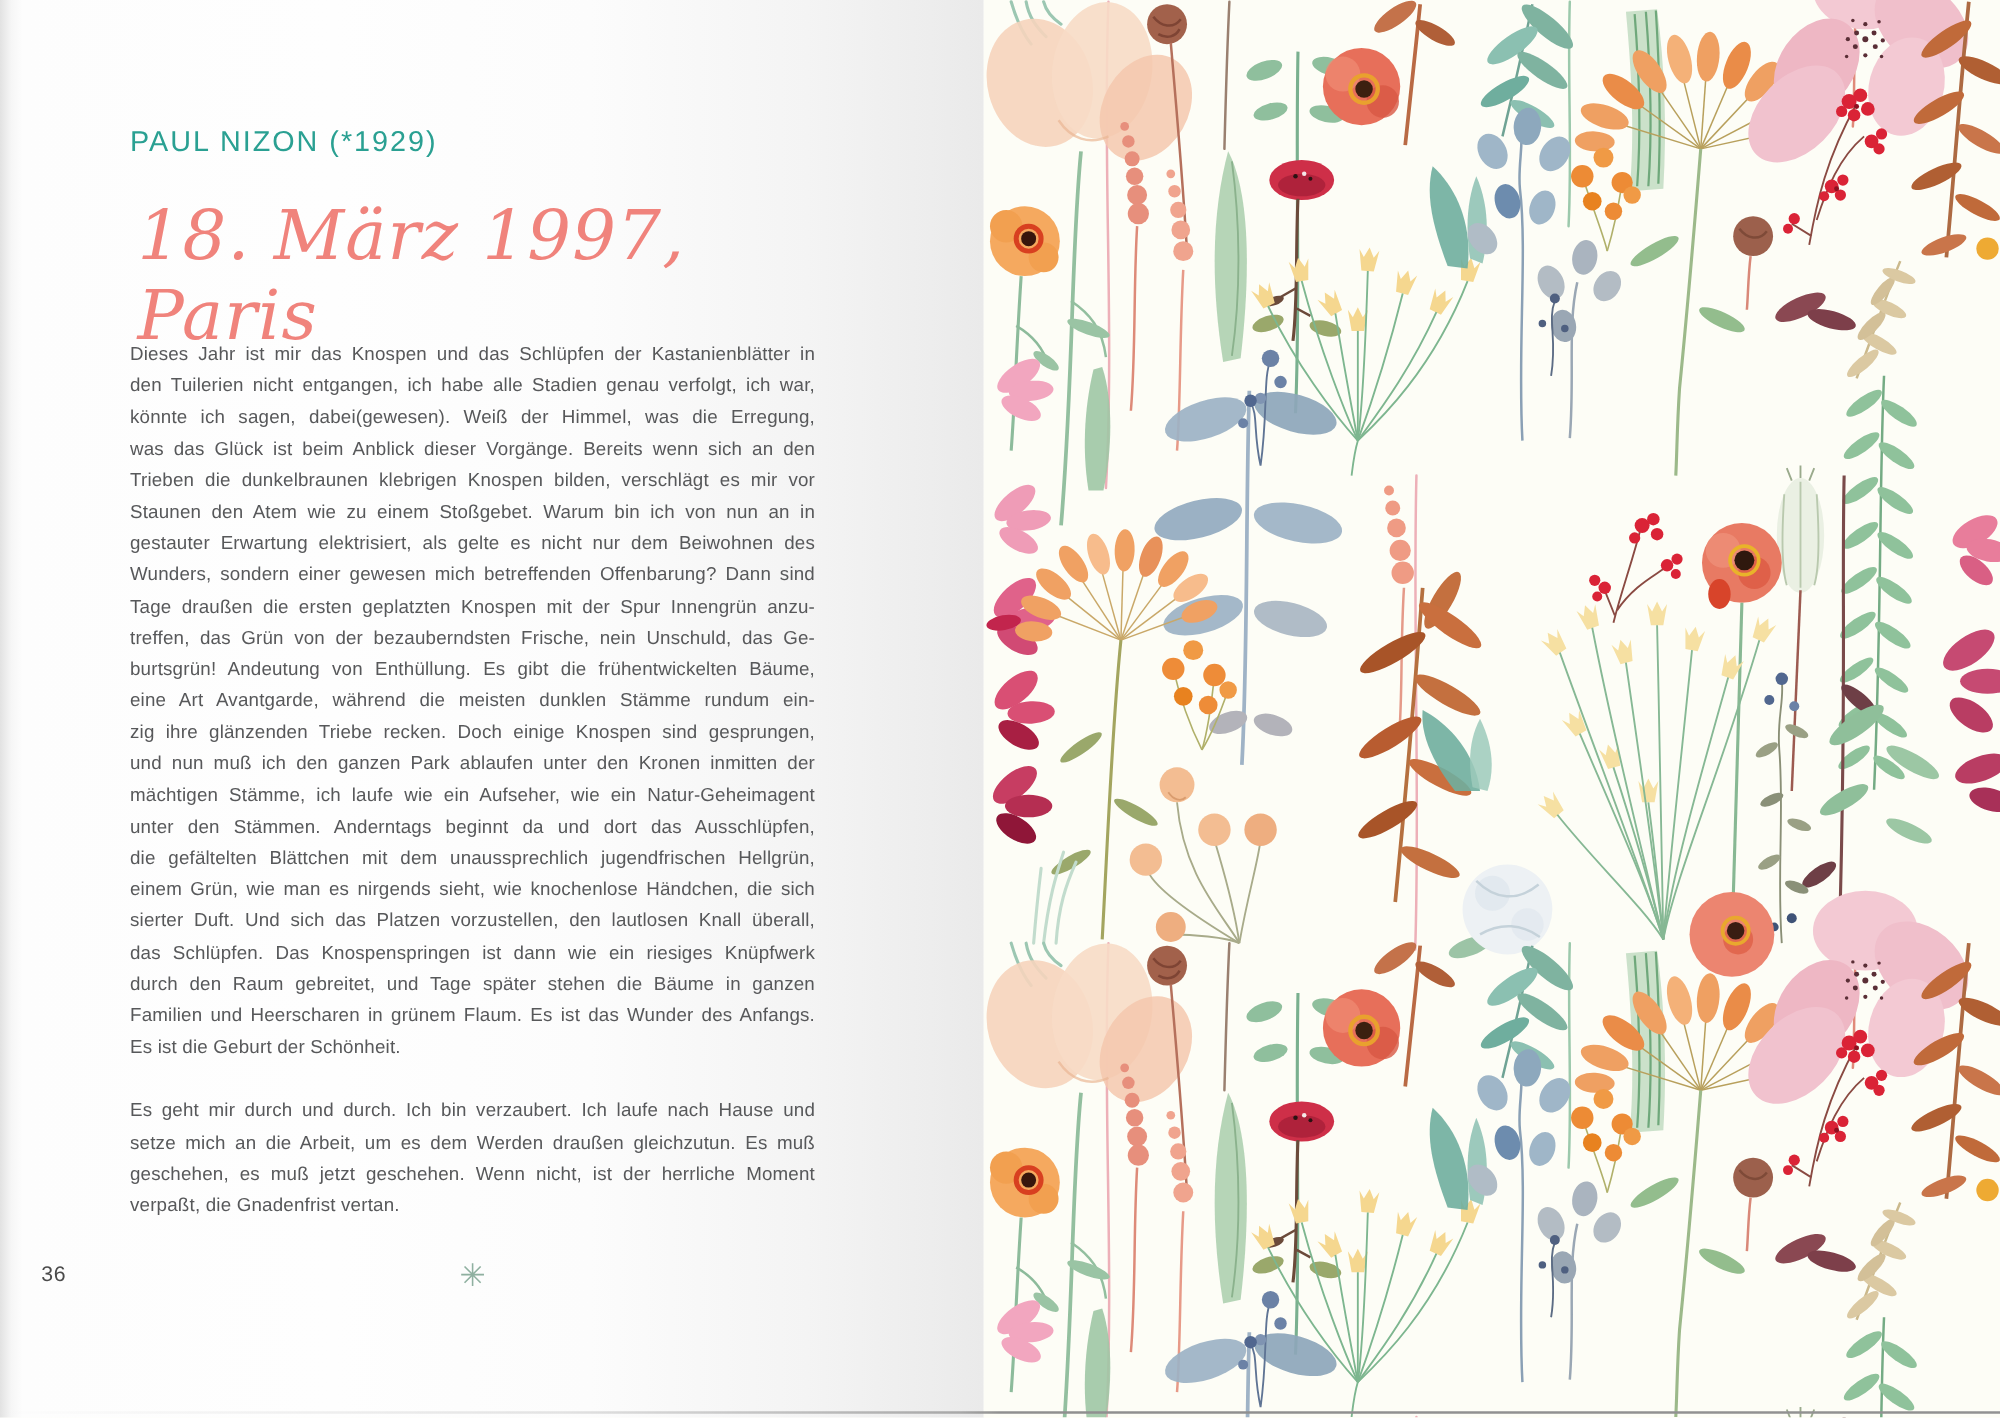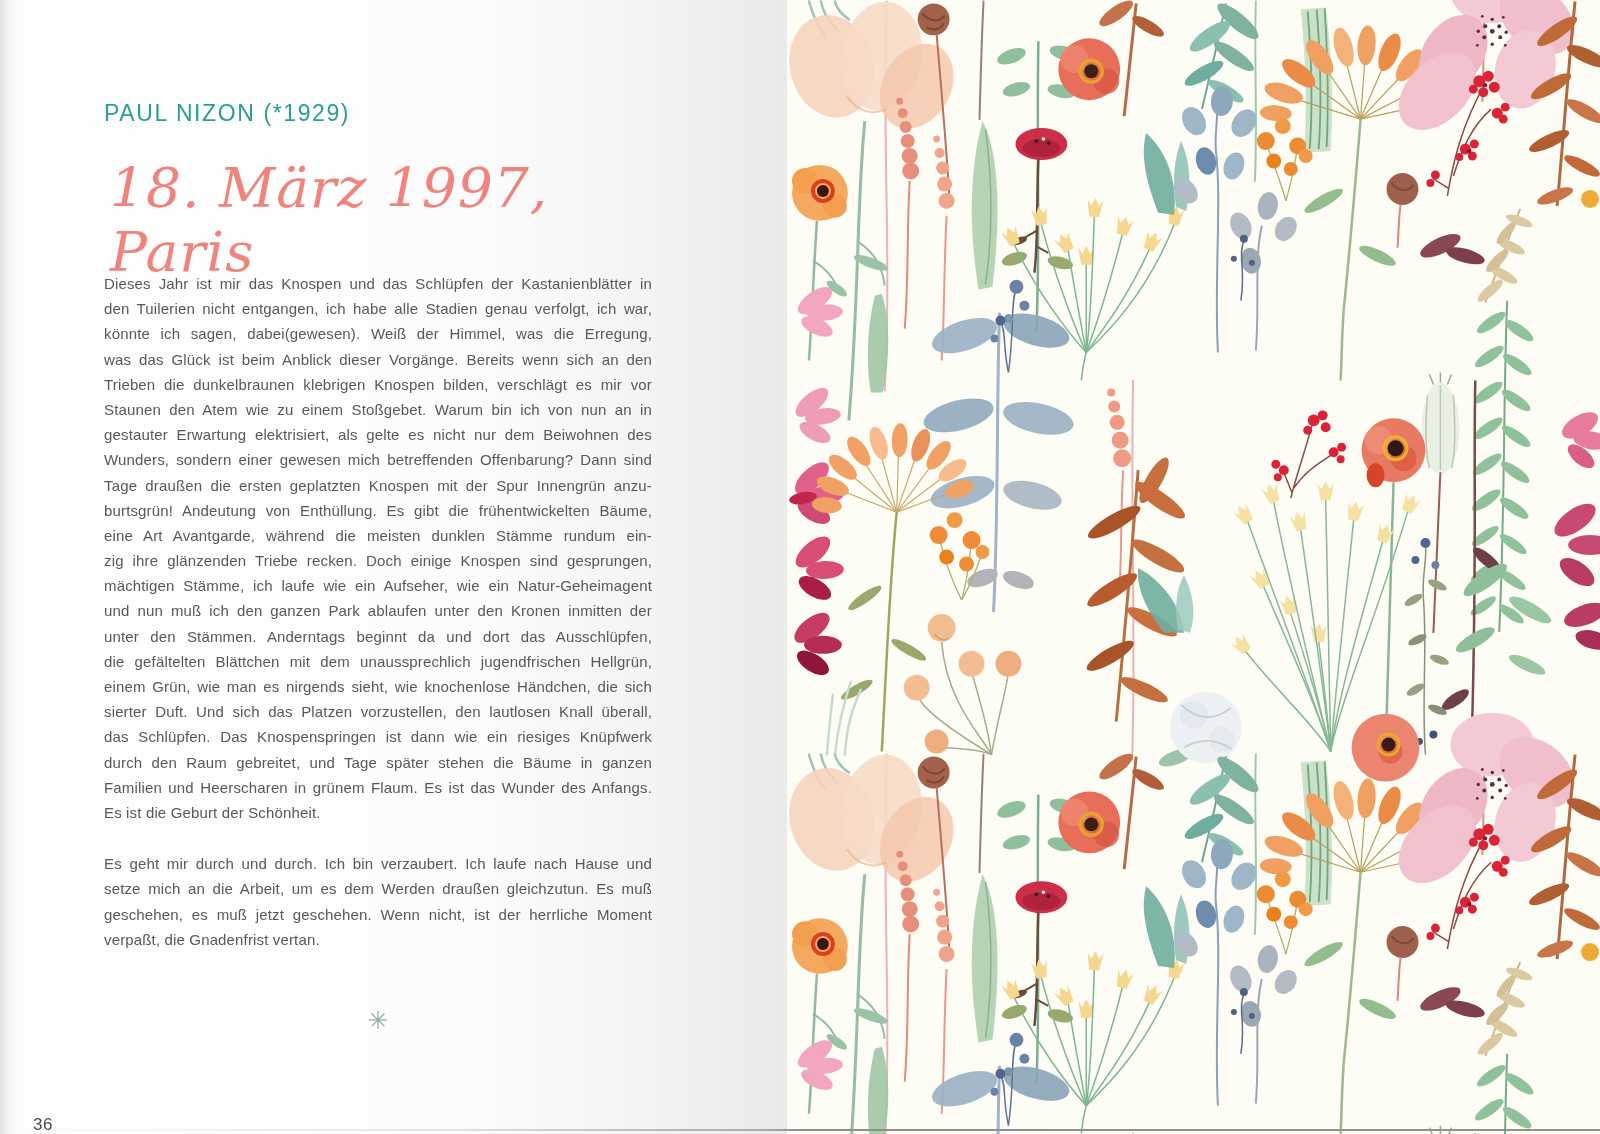--- a/index.html
+++ b/index.html
@@ -30,21 +30,21 @@
   .bodyline{
     height:25.2px;text-align:justify;text-align-last:justify;
     white-space:nowrap;overflow:visible;
   }
   .bodyline.last{text-align-last:left;}
   .ornament{
     position:absolute;left:104px;top:1006px;width:548px;text-align:center;
     font-size:25px;color:#8fb0a0;
   }
   .page-number{
-    position:absolute;left:33px;top:1115px;font-size:17px;color:#4b4b4b;letter-spacing:0.5px;
+    position:absolute;left:33px;top:1010px;font-size:17px;color:#4b4b4b;letter-spacing:0.5px;
   }
   
   .right-page{
     position:absolute;left:787px;top:0;width:813px;height:1134px;
     background:#fdfdf6;overflow:hidden;
   }
   .right-page svg{display:block;}
   
   .bottom-edge{
     position:absolute;left:0;top:1129px;width:1600px;height:2px;
@@ -64,25 +64,26 @@
       <div class="paragraph">
           <div class="bodyline">Dieses Jahr ist mir das Knospen und das Schlüpfen der Kastanienblätter in</div>
           <div class="bodyline">den Tuilerien nicht entgangen, ich habe alle Stadien genau verfolgt, ich war,</div>
           <div class="bodyline">könnte ich sagen, dabei(gewesen). Weiß der Himmel, was die Erregung,</div>
           <div class="bodyline">was das Glück ist beim Anblick dieser Vorgänge. Bereits wenn sich an den</div>
           <div class="bodyline">Trieben die dunkelbraunen klebrigen Knospen bilden, verschlägt es mir vor</div>
           <div class="bodyline">Staunen den Atem wie zu einem Stoßgebet. Warum bin ich von nun an in</div>
           <div class="bodyline">gestauter Erwartung elektrisiert, als gelte es nicht nur dem Beiwohnen des</div>
           <div class="bodyline">Wunders, sondern einer gewesen mich betreffenden Offenbarung? Dann sind</div>
           <div class="bodyline">Tage draußen die ersten geplatzten Knospen mit der Spur Innengrün anzu-</div>
+          <div class="bodyline">treffen, das Grün von der bezauberndsten Frische, nein Unschuld, das Ge-</div>
           <div class="bodyline">burtsgrün! Andeutung von Enthüllung. Es gibt die frühentwickelten Bäume,</div>
           <div class="bodyline">eine Art Avantgarde, während die meisten dunklen Stämme rundum ein-</div>
           <div class="bodyline">zig ihre glänzenden Triebe recken. Doch einige Knospen sind gesprungen,</div>
+          <div class="bodyline">und nun muß ich den ganzen Park ablaufen unter den Kronen inmitten der</div>
           <div class="bodyline">mächtigen Stämme, ich laufe wie ein Aufseher, wie ein Natur-Geheimagent</div>
-          <div class="bodyline">und nun muß ich den ganzen Park ablaufen unter den Kronen inmitten der</div>
           <div class="bodyline">unter den Stämmen. Anderntags beginnt da und dort das Ausschlüpfen,</div>
           <div class="bodyline">die gefältelten Blättchen mit dem unaussprechlich jugendfrischen Hellgrün,</div>
           <div class="bodyline">einem Grün, wie man es nirgends sieht, wie knochenlose Händchen, die sich</div>
           <div class="bodyline">sierter Duft. Und sich das Platzen vorzustellen, den lautlosen Knall überall,</div>
           <div class="bodyline">das Schlüpfen. Das Knospenspringen ist dann wie ein riesiges Knüpfwerk</div>
           <div class="bodyline">durch den Raum gebreitet, und Tage später stehen die Bäume in ganzen</div>
           <div class="bodyline">Familien und Heerscharen in grünem Flaum. Es ist das Wunder des Anfangs.</div>
           <div class="bodyline last">Es ist die Geburt der Schönheit.</div>
         </div>
       <div class="paragraph">

